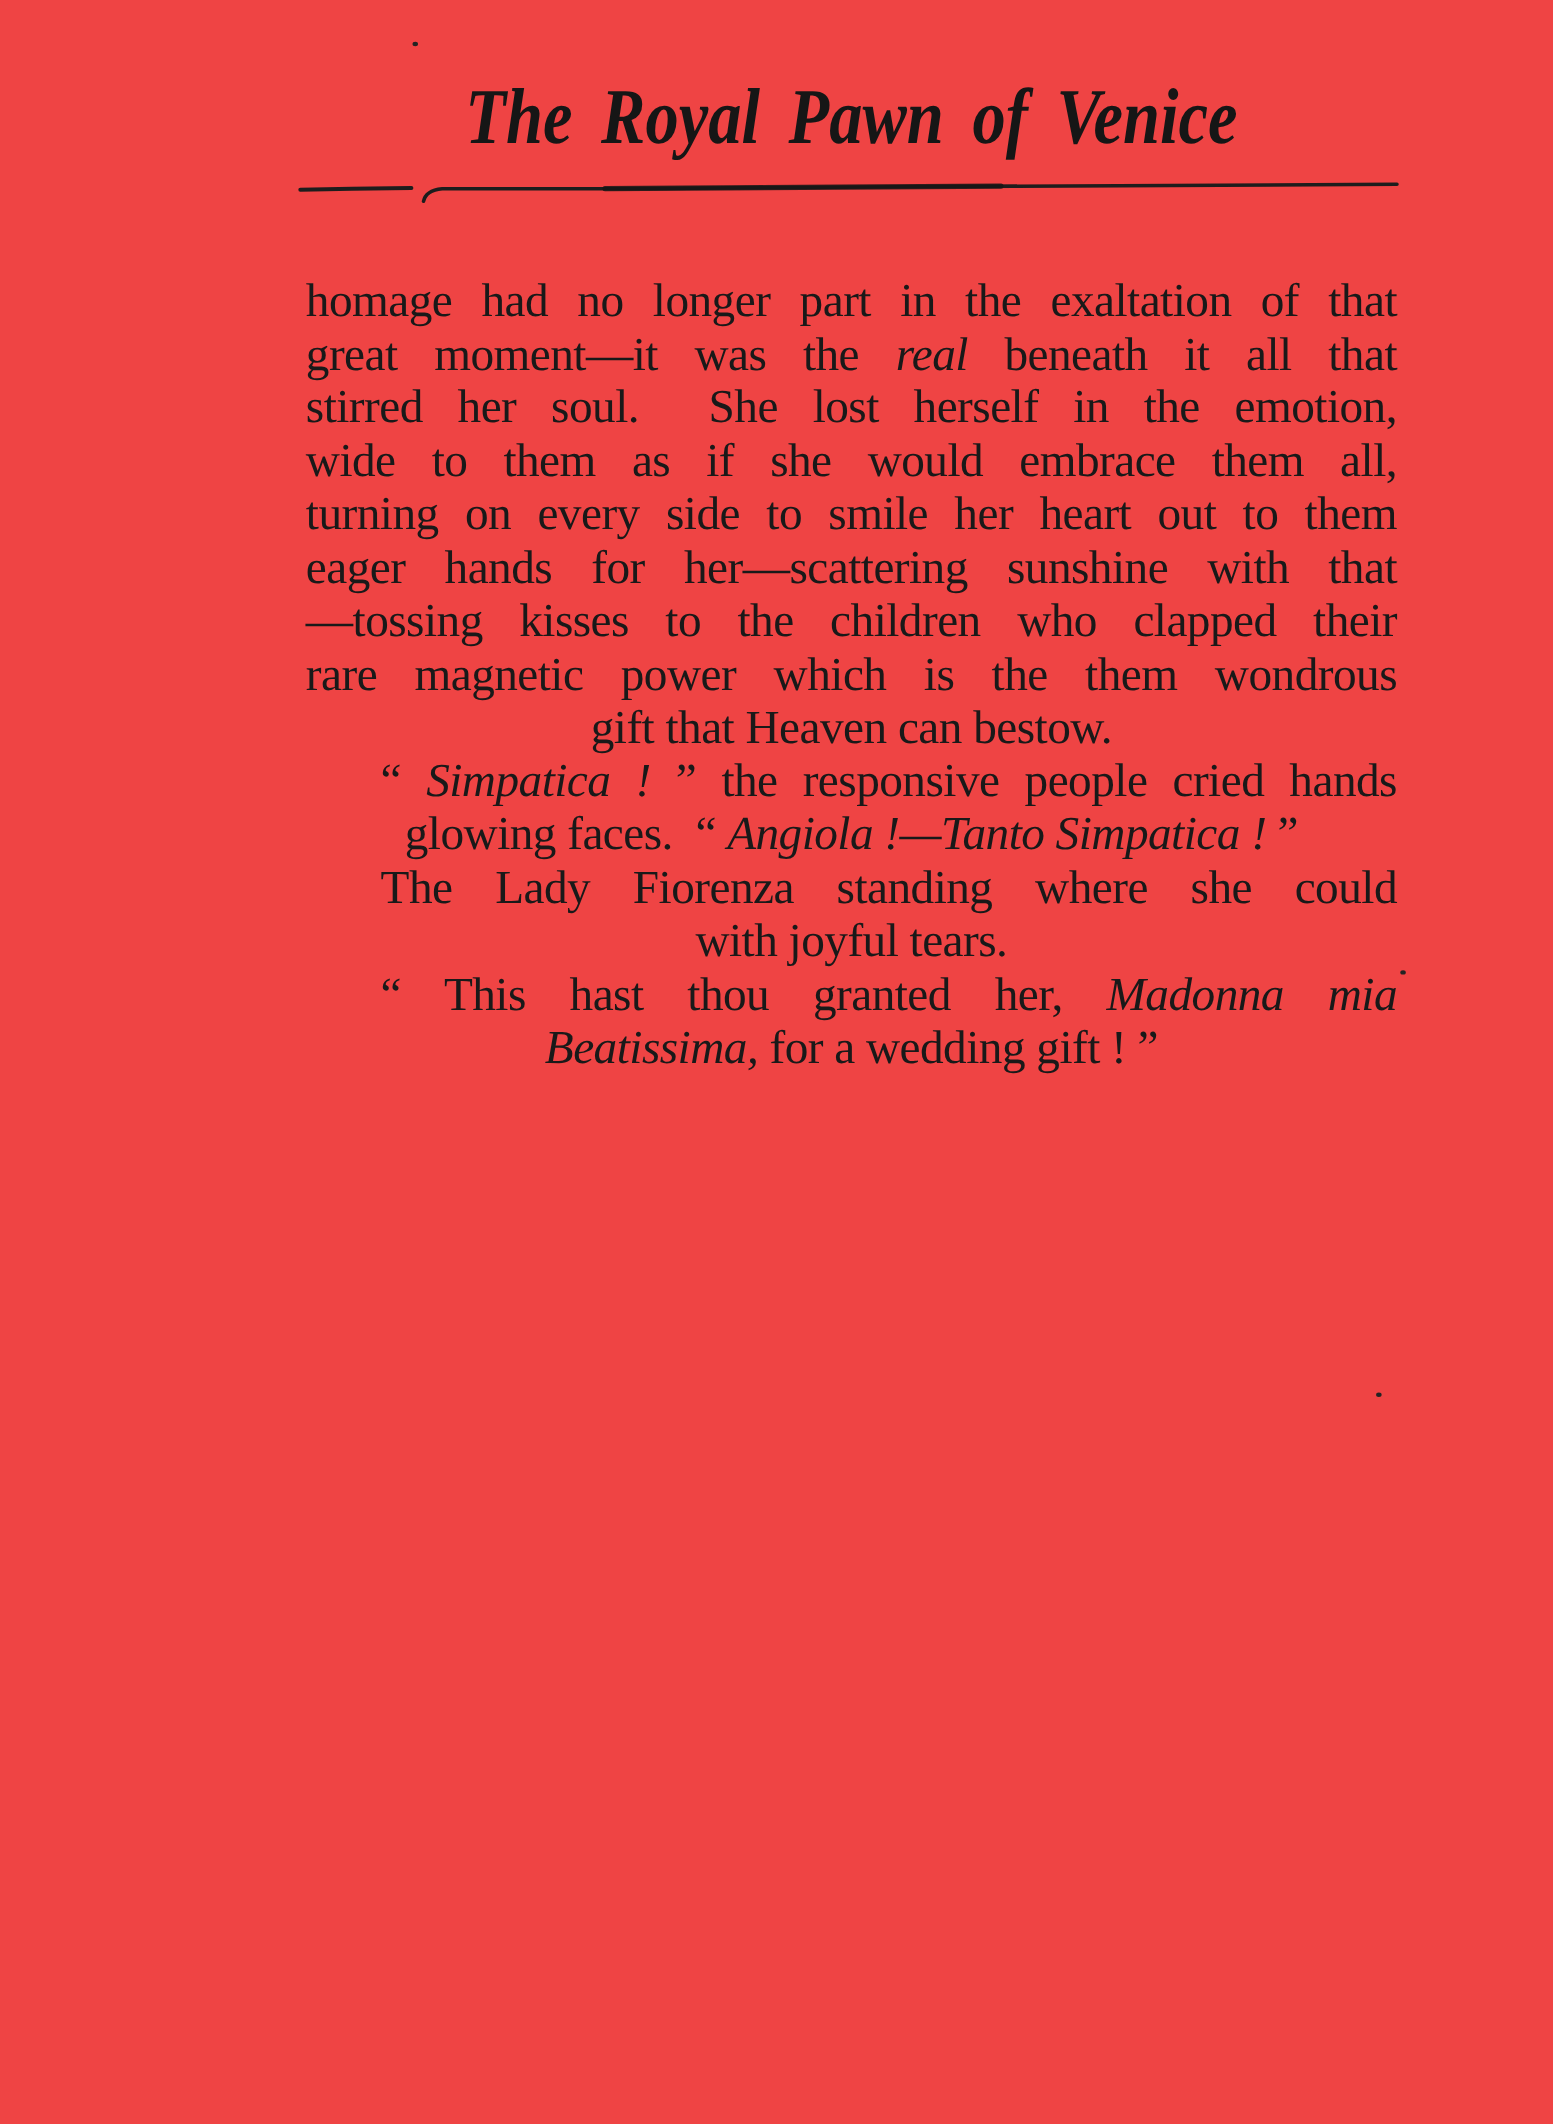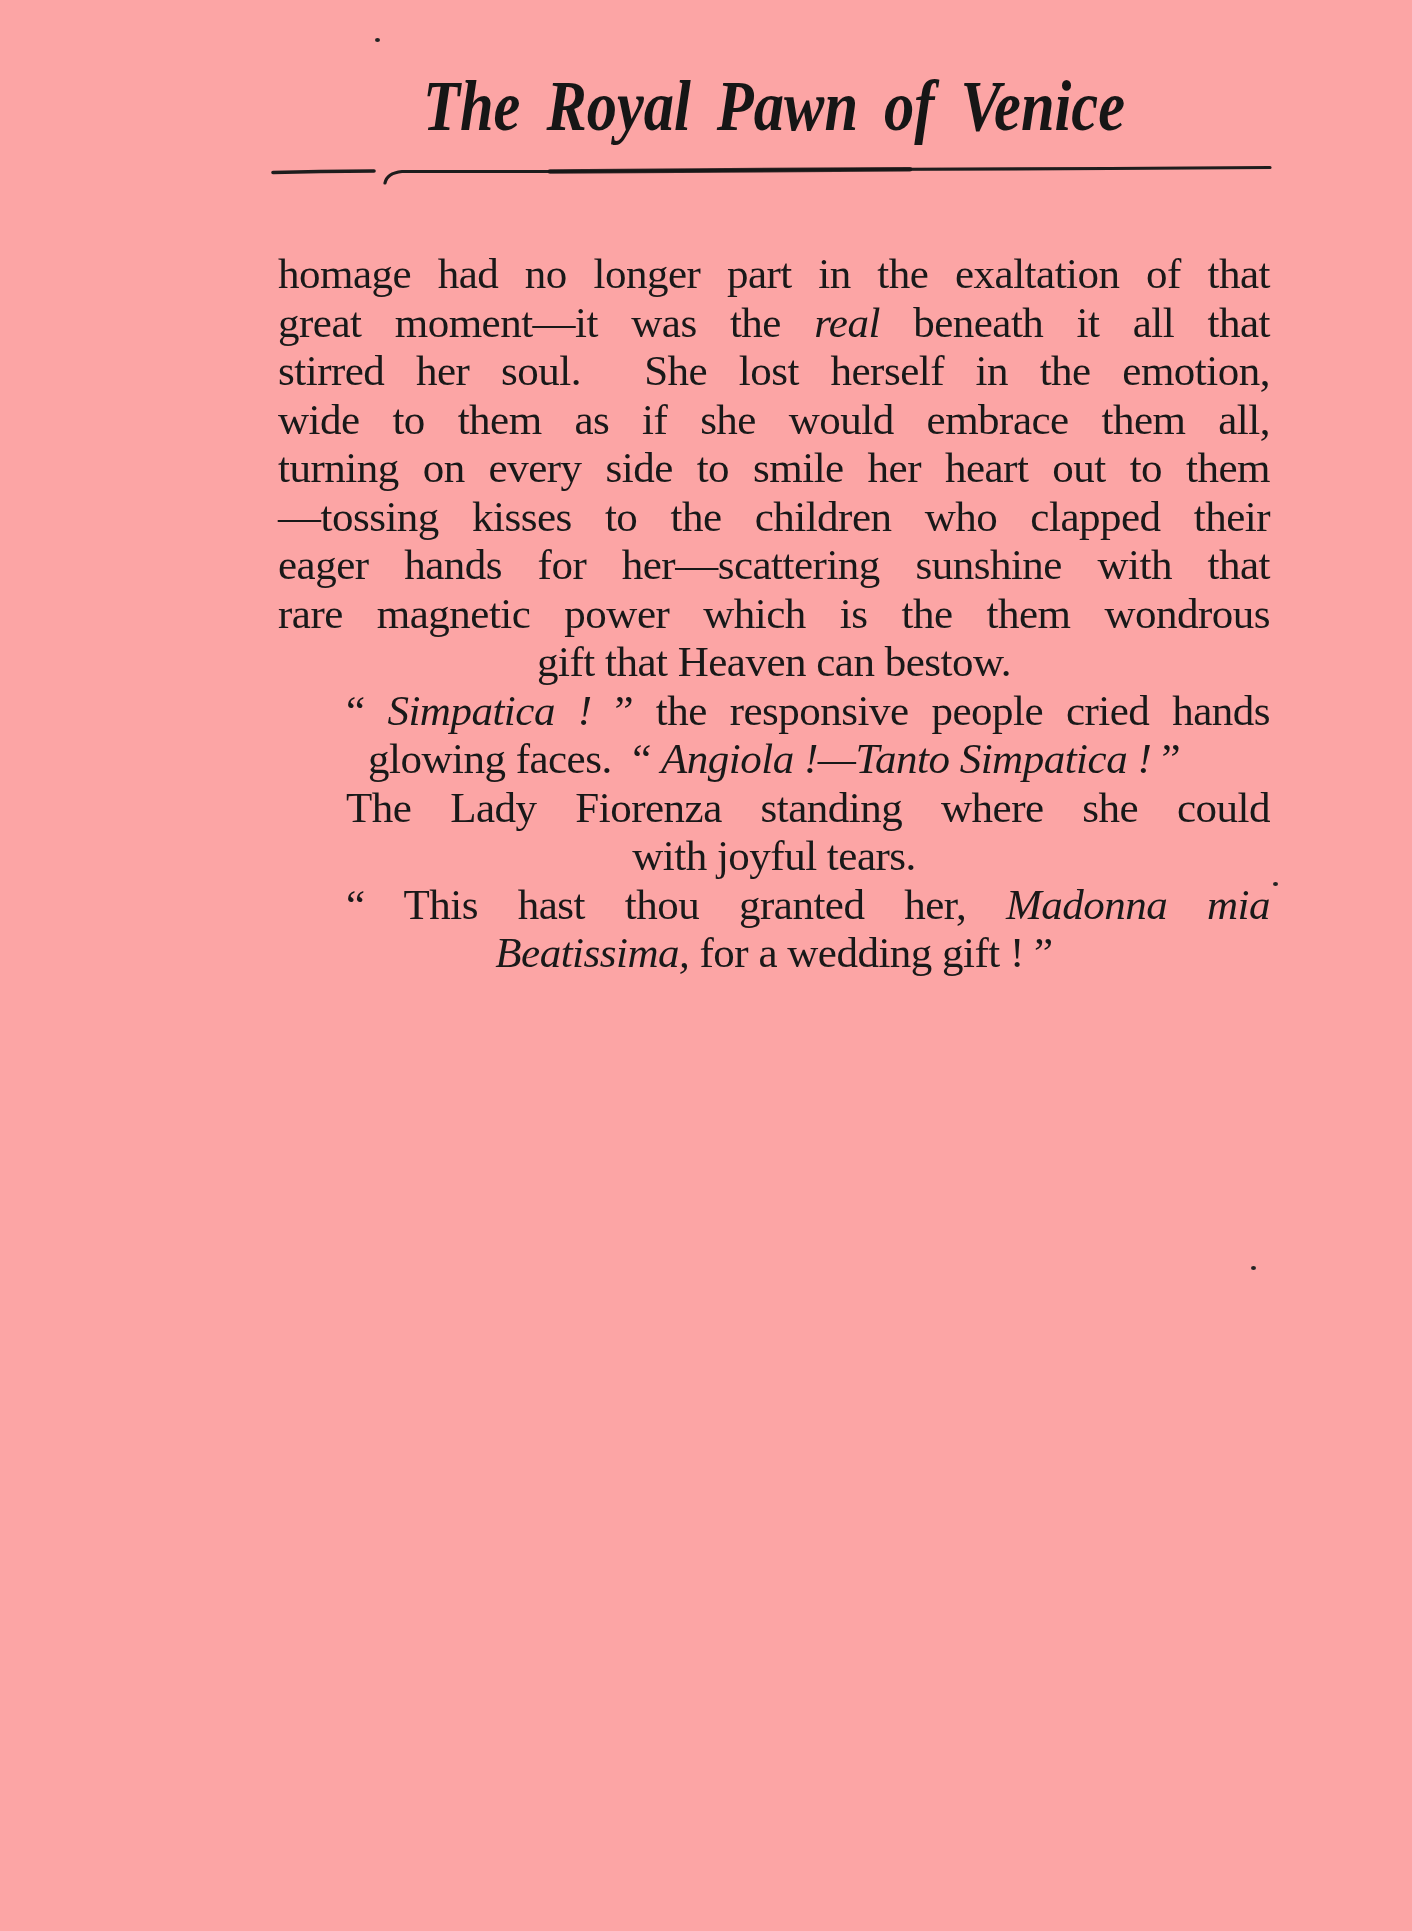--- a/index.html
+++ b/index.html
@@ -1,20 +1,20 @@
 <!DOCTYPE html>
 <html><head>
 <meta charset="utf-8">
 <style>
   html, body { margin: 0; padding: 0; }
   .page {
     position: relative;
     width: 1412px;
     height: 1931px;
-    background: #fca5a5;
+    background: #ef4444;
     color: #1b1b1b;
     font-family: "Liberation Serif", serif;
     overflow: hidden;
   }
   .header-title {
     position: absolute;
     left: 278px;
     top: 70px;
     width: 992px;
     margin: 0;
@@ -68,22 +68,22 @@
     <path d="M135,33 Q137,23 152,21.5 L310,21.5 L600,19.5 L860,18.5 L1020,17.5" fill="none" stroke="#1d1d1d" stroke-width="3.2" stroke-linecap="round"></path>
     <path d="M300,21.5 L660,19.2" fill="none" stroke="#161616" stroke-width="4.6" stroke-linecap="round" opacity="0.85"></path>
   </svg>
 
   <div class="body-text">
       <div class="line j"><span>homage had no longer part in the exaltation of that</span></div>
       <div class="line j"><span>great moment—it was the </span><span class="it">real</span><span> beneath it all that</span></div>
       <div class="line j"><span>stirred her soul.&nbsp; She lost herself in the emotion,</span></div>
       <div class="line j"><span>wide to them as if she would embrace them all,</span></div>
       <div class="line j"><span>turning on every side to smile her heart out to them</span></div>
+      <div class="line j"><span>eager hands for her—scattering sunshine with that</span></div>
       <div class="line j"><span>—tossing kisses to the children who clapped their</span></div>
-      <div class="line j"><span>eager hands for her—scattering sunshine with that</span></div>
       <div class="line j"><span>rare magnetic power which is the them wondrous</span></div>
       <div class="line"><span>gift that Heaven can bestow.</span></div>
       <div class="line j ind"><span>“ </span><span class="it">Simpatica !</span><span> ” the responsive people cried hands</span></div>
       <div class="line"><span>glowing faces.&nbsp; “ </span><span class="it">Angiola !—Tanto Simpatica !</span><span> ”</span></div>
       <div class="line j ind"><span>The Lady Fiorenza standing where she could</span></div>
       <div class="line"><span>with joyful tears.</span></div>
       <div class="line j ind"><span>“ This hast thou granted her, </span><span class="it">Madonna mia</span></div>
       <div class="line"><span class="it">Beatissima,</span><span> for a wedding gift ! ”</span></div>
     </div>
 

